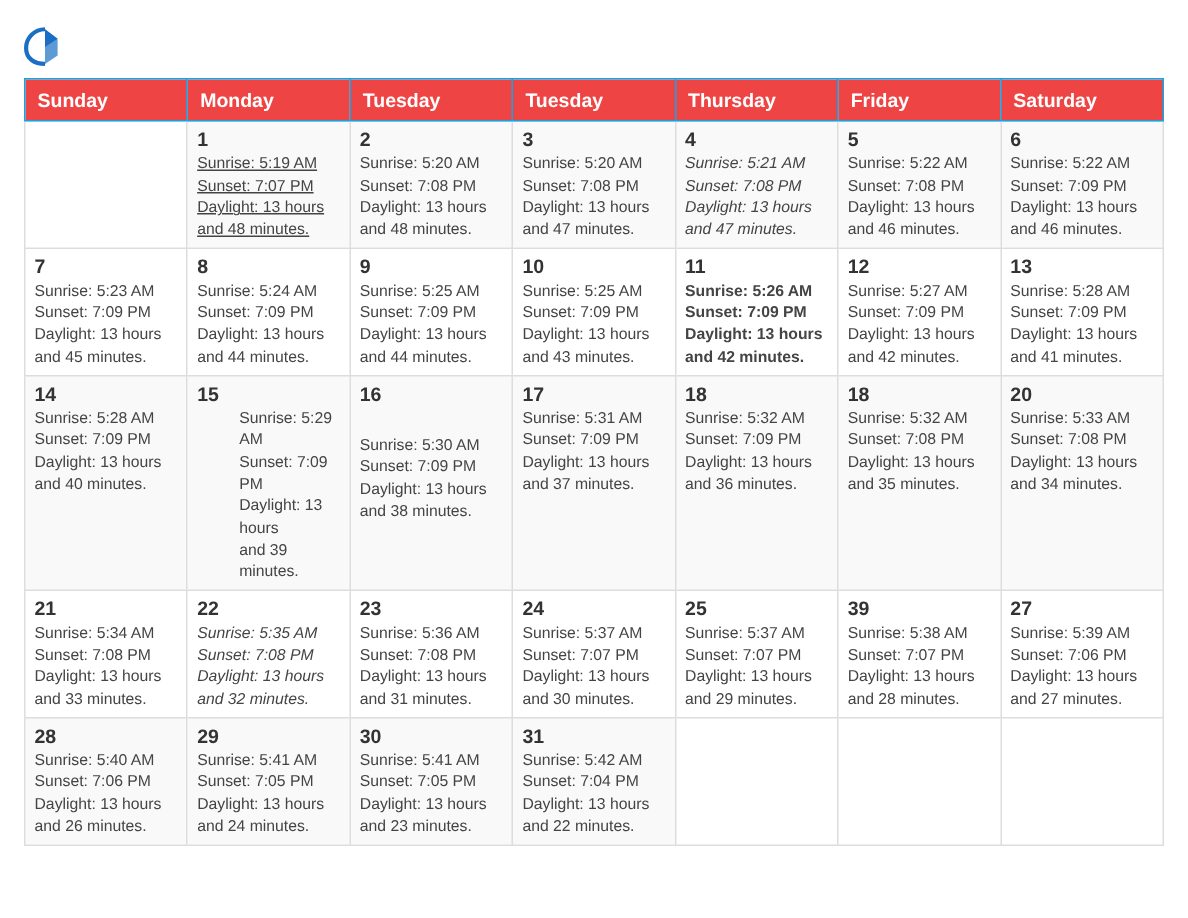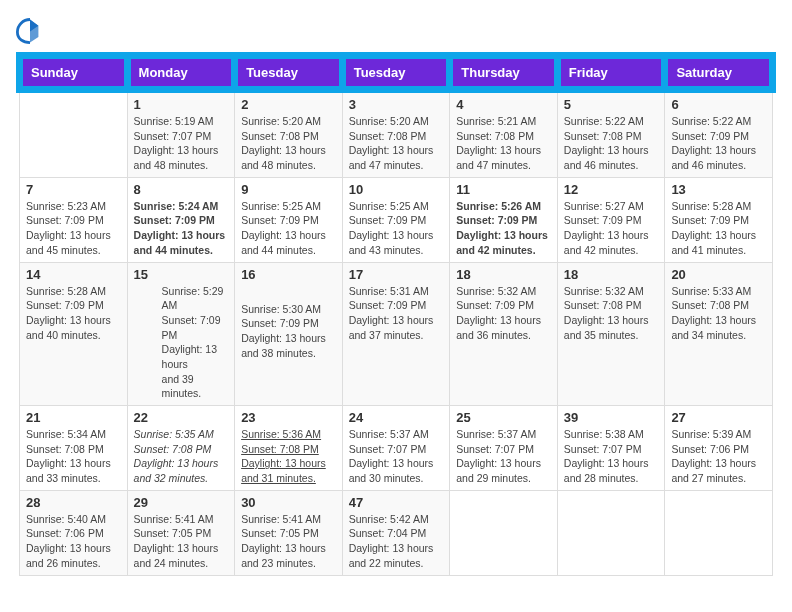--- a/index.html
+++ b/index.html
@@ -43,27 +43,27 @@
     .subtitle {
       font-size: 15px;
       color: #555;
     }
     table {
       width: 100%;
       border-collapse: collapse;
       font-size: 11px;
     }
     thead tr th {
-      background-color: #6d28d9;
+      background-color: #ef4444;
       color: #fff;
       text-align: left;
       padding: 6px 8px;
       font-size: 13px;
       font-weight: bold;
-      border: 7px solid #0ea5e9;
+      border: 1px solid #0ea5e9;
     }
     tbody tr {
       border-bottom: 1px solid #ccc;
     }
     tbody tr:nth-child(odd) {
       background: #f9f9f9;
     }
     tbody tr:nth-child(even) {
       background: #fff;
     }
@@ -121,42 +121,42 @@
         <th>Thursday</th>
         <th>Friday</th>
         <th>Saturday</th>
       </tr>
   </thead>
   <tbody id="calendar-body">
   <tr>
         <td class="empty-cell"></td>
         <td>
           <span class="day-number">1</span>
-          <div class="day-info" style="white-space: pre-line;">Sunrise: 5:19 AM
+          <div class="day-info" style="white-space: pre-line; text-decoration: underline;">Sunrise: 5:19 AM
 Sunset: 7:07 PM
 Daylight: 13 hours
 and 48 minutes.</div>
         </td>
         <td>
           <span class="day-number">2</span>
           <div class="day-info" style="white-space: pre-line;">Sunrise: 5:20 AM
 Sunset: 7:08 PM
 Daylight: 13 hours
 and 48 minutes.</div>
         </td>
         <td>
           <span class="day-number">3</span>
           <div class="day-info" style="white-space: pre-line;">Sunrise: 5:20 AM
 Sunset: 7:08 PM
 Daylight: 13 hours
 and 47 minutes.</div>
         </td>
         <td>
           <span class="day-number">4</span>
-          <div class="day-info" style="white-space: pre-line;">Sunrise: 5:21 AM
+          <div class="day-info" style="white-space: pre-line; font-style: italic;">Sunrise: 5:21 AM
 Sunset: 7:08 PM
 Daylight: 13 hours
 and 47 minutes.</div>
         </td>
         <td>
           <span class="day-number">5</span>
           <div class="day-info" style="white-space: pre-line;">Sunrise: 5:22 AM
 Sunset: 7:08 PM
 Daylight: 13 hours
 and 46 minutes.</div>
@@ -172,21 +172,21 @@
       <tr>
         <td>
           <span class="day-number">7</span>
           <div class="day-info" style="white-space: pre-line;">Sunrise: 5:23 AM
 Sunset: 7:09 PM
 Daylight: 13 hours
 and 45 minutes.</div>
         </td>
         <td>
           <span class="day-number">8</span>
-          <div class="day-info" style="white-space: pre-line; font-weight: bold;">Sunrise: 5:24 AM
+          <div class="day-info" style="white-space: pre-line;">Sunrise: 5:24 AM
 Sunset: 7:09 PM
 Daylight: 13 hours
 and 44 minutes.</div>
         </td>
         <td>
           <span class="day-number">9</span>
           <div class="day-info" style="white-space: pre-line;">Sunrise: 5:25 AM
 Sunset: 7:09 PM
 Daylight: 13 hours
 and 44 minutes.</div>
@@ -281,21 +281,21 @@
         </td>
         <td>
           <span class="day-number">22</span>
           <div class="day-info" style="white-space: pre-line; font-style: italic;">Sunrise: 5:35 AM
 Sunset: 7:08 PM
 Daylight: 13 hours
 and 32 minutes.</div>
         </td>
         <td>
           <span class="day-number">23</span>
-          <div class="day-info" style="white-space: pre-line; text-decoration: underline;">Sunrise: 5:36 AM
+          <div class="day-info" style="white-space: pre-line;">Sunrise: 5:36 AM
 Sunset: 7:08 PM
 Daylight: 13 hours
 and 31 minutes.</div>
         </td>
         <td>
           <span class="day-number">24</span>
           <div class="day-info" style="white-space: pre-line;">Sunrise: 5:37 AM
 Sunset: 7:07 PM
 Daylight: 13 hours
 and 30 minutes.</div>
@@ -338,21 +338,21 @@
 and 24 minutes.</div>
         </td>
         <td>
           <span class="day-number">30</span>
           <div class="day-info" style="white-space: pre-line;">Sunrise: 5:41 AM
 Sunset: 7:05 PM
 Daylight: 13 hours
 and 23 minutes.</div>
         </td>
         <td>
-          <span class="day-number">47</span>
+          <span class="day-number">31</span>
           <div class="day-info" style="white-space: pre-line;">Sunrise: 5:42 AM
 Sunset: 7:04 PM
 Daylight: 13 hours
 and 22 minutes.</div>
         </td>
         <td class="empty-cell"></td>
         <td class="empty-cell"></td>
         <td class="empty-cell"></td>
       </tr>
     </tbody>

